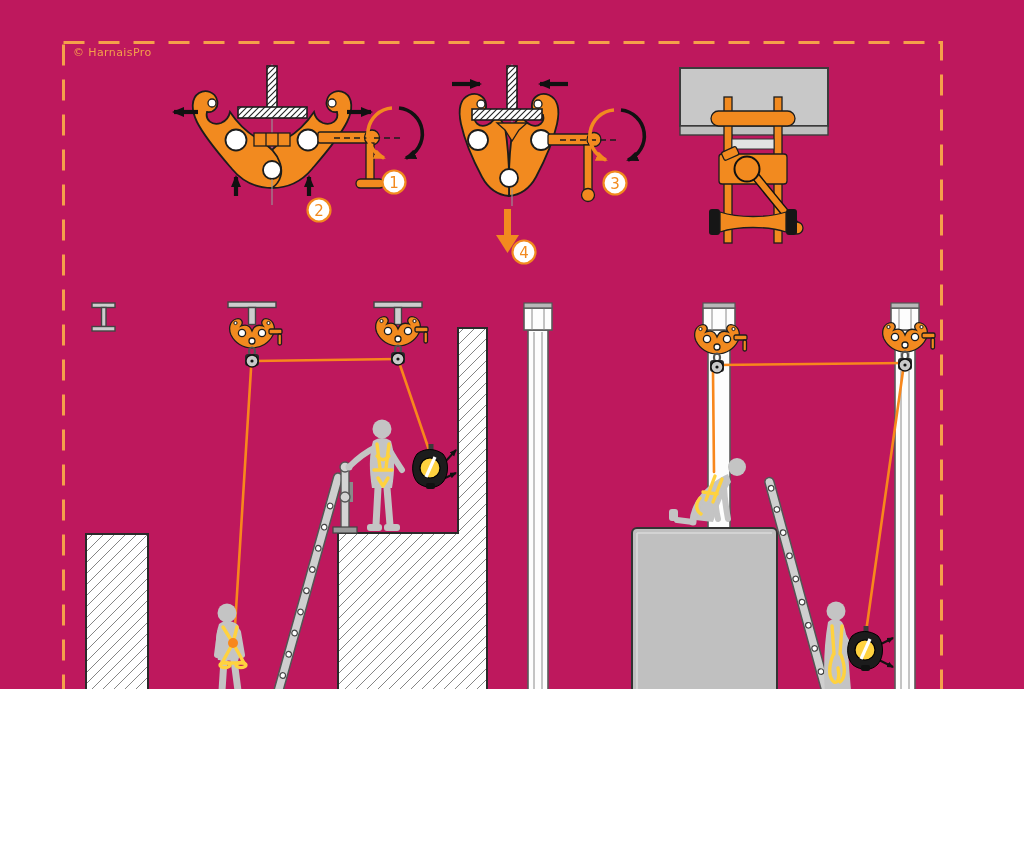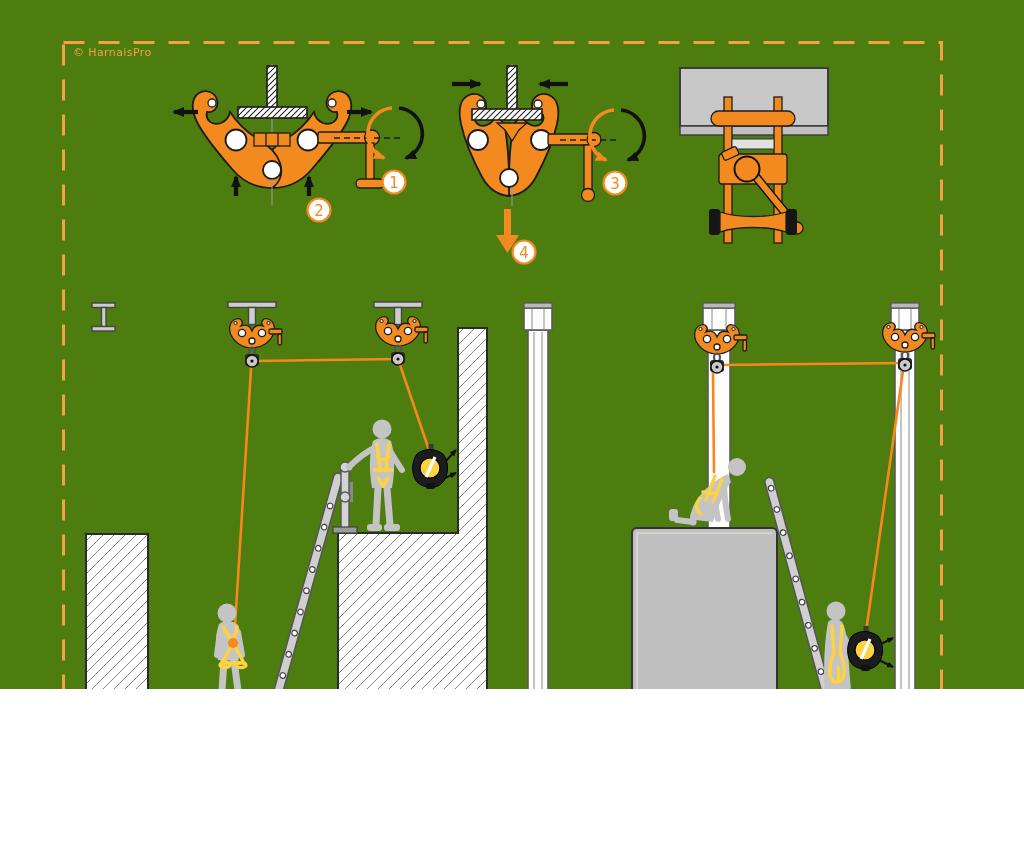--- a/index.html
+++ b/index.html
@@ -1,16 +1,16 @@
 <!DOCTYPE html>
 <html style="--orange: #F28A1F; --rope: #F8871C; --border-o: #F5A04A; --yellow: #FFD23F; --gray: #C4C4C4; --steel: #CDCDCD; --devblack: #1C1C1C;"><head>
 <meta charset="utf-8">
 <style>
   html,body{margin:0;padding:0;background:#fff;}
-  #canvas{width:1024px;height:689px;position:relative;background:#4d7c0f;overflow:hidden;
+  #canvas{width:1024px;height:689px;position:relative;background:#be185d;overflow:hidden;
           font-family:"DejaVu Sans",sans-serif;}
   svg{display:block;}
   :root{
     --orange:#F28A1F; --rope:#F8871C; --border-o:#F5A04A; --yellow:#FFD23F;
     --gray:#C4C4C4; --steel:#CDCDCD; --devblack:#1C1C1C;
   }
   .o-f{fill:var(--orange);}
   .outl{stroke:#1c1c1c;stroke-width:1.8;}
   .outl-thin{stroke:#1c1c1c;stroke-width:1.3;}
   .steel{fill:var(--steel);stroke:#444;stroke-width:1.4;}

